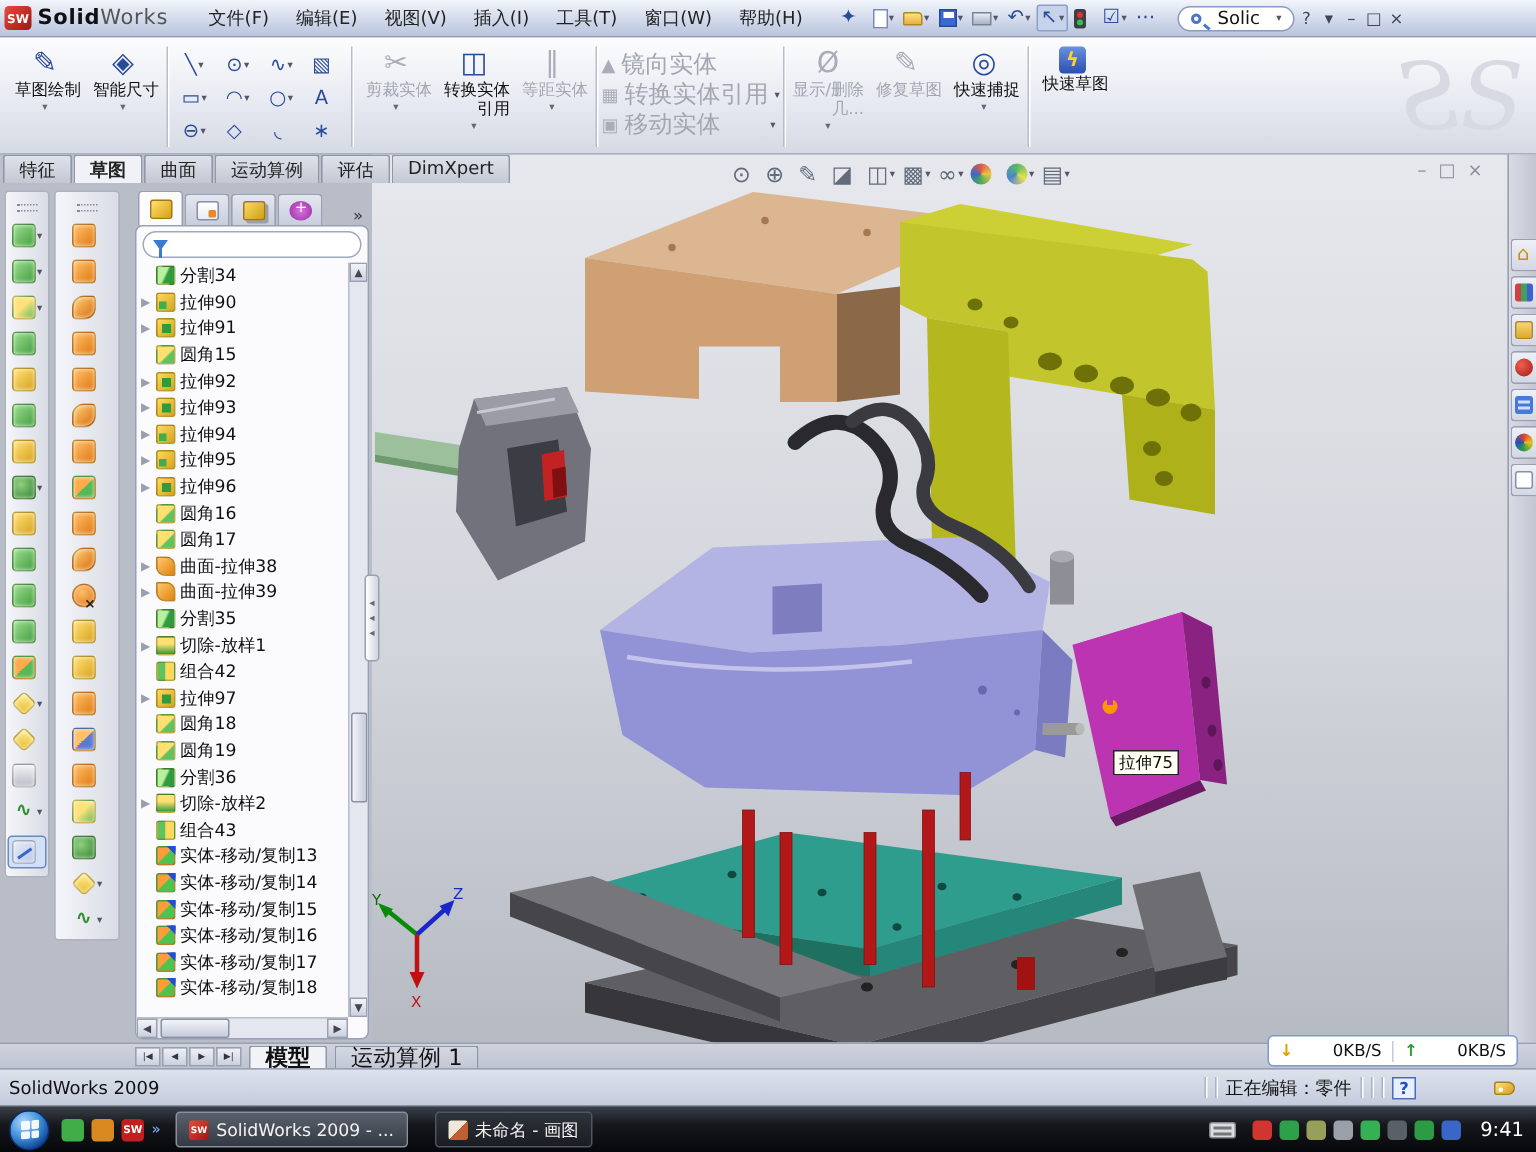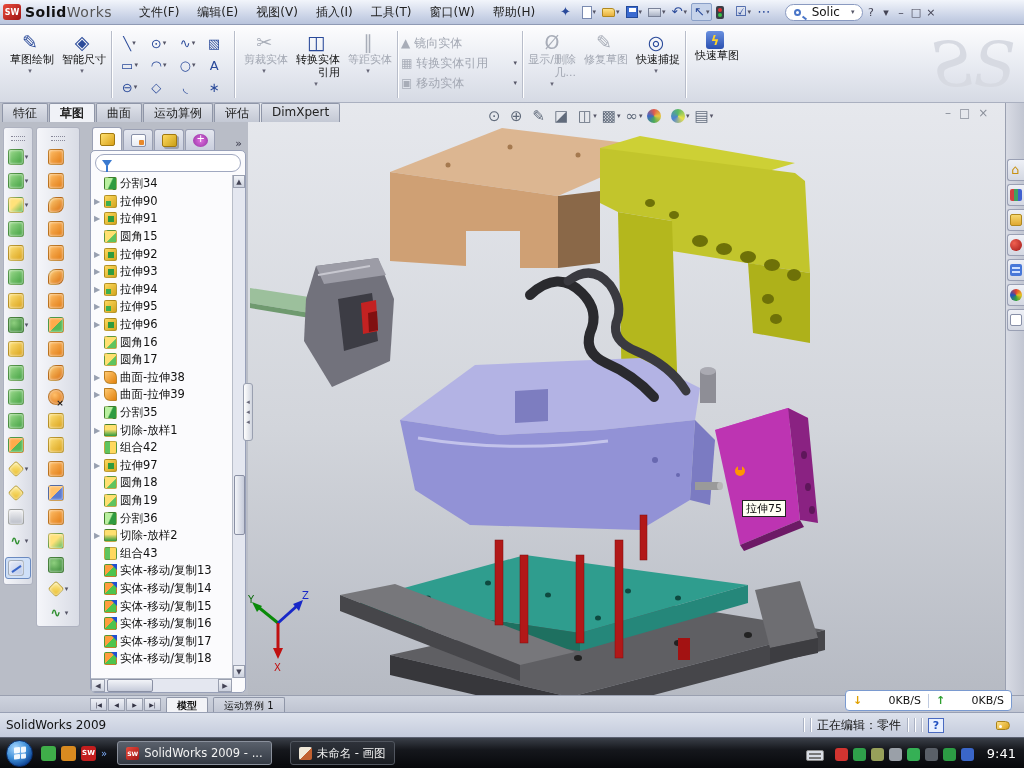--- a/index.html
+++ b/index.html
@@ -38,21 +38,21 @@
 .rb-da{font-size:7px;color:#667;margin-top:1px}
 .dis{color:#a2a7b2!important}
 .dis .gl{color:#a8adb8!important}
 .vsep{width:1px;background:#b8bdca;margin:4px 3px;box-shadow:1px 0 0 #fff}
 .ent-grid{width:116px;display:flex;flex-wrap:wrap;align-content:flex-start;padding-top:5px}
 .ent{width:29px;height:22px;display:flex;align-items:center;justify-content:center;gap:1px}
 .ent .gl{font-size:13px;color:#2a4a9a}
 .stack3{display:flex;flex-direction:column;justify-content:flex-start;padding-top:6px;width:118px}
 .stk{display:flex;align-items:center;gap:4px;height:20px}
 .stk .gl{font-size:12px}
-.stk .lab{font-size:12px;white-space:nowrap}
+.stk .lab{font-size:16px;white-space:nowrap}
 .stk .rar{margin-left:auto;margin-right:2px}
 .xi-rapid{width:18px;height:18px;background:linear-gradient(#6a90e0,#2a50b0);border-radius:3px;color:#ffd428;font-weight:bold;font-size:13px;display:flex;align-items:center;justify-content:center}
 .watermark{right:8px;top:28px;font-family:"DejaVu Serif",serif;font-size:62px;font-style:italic;color:#d7dae2;display:flex}
 .watermark .flip{transform:scaleX(-1)}
 
 .tabrow{left:2px;top:103px;height:19px;display:flex;gap:1px;z-index:5}
 .ctab{padding:1px 10px;border:1px solid #8f96a8;border-bottom:none;background:linear-gradient(#dfe2ea,#c3c8d4);font-size:12px;color:#222;border-radius:2px 2px 0 0}
 .ctab.active{background:#f0f2f7;font-weight:bold}
 
 .workspace{left:0;top:122px;width:1024px;height:573px;background:#b9bdc7}
@@ -143,39 +143,39 @@
 .tpicon.tp2{background:linear-gradient(90deg,#d04040 33%,#40a060 33%,#40a060 66%,#4060d0 66%)}
 .tpicon.tp3{background:linear-gradient(#f6d870,#e0a830);border:1px solid #b08820}
 .tpicon.tp4{background:radial-gradient(circle at 35% 35%,#f06050,#a01818);border-radius:50%}
 .tpicon.tp5{background:#4878d8;position:relative}
 .tpicon.tp5::after{content:"";position:absolute;left:2px;top:3px;width:8px;height:2px;background:#cfe0ff;box-shadow:0 4px 0 #cfe0ff}
 .tpicon.tp6{background:conic-gradient(#e04030,#e8c020,#30a040,#2050c0,#e04030);border-radius:50%}
 .tpicon.tp7{background:#fff;border:1px solid #8890a8}
 
 .bottomtabs{left:0;top:695px;width:1024px;height:17px;background:linear-gradient(#ced3de,#bfc4d1);border-top:1px solid #9aa0b0;display:flex;align-items:center;padding-left:90px;gap:1px}
 .navb{width:17px;height:13px;background:linear-gradient(#eef0f6,#ccd1de);border:1px solid #9aa0b0;font-size:6px;text-align:center;line-height:12px;color:#334}
-.mtab{padding:0 10px;height:15px;line-height:15px;font-size:10px;border:1px solid #8f96a8;border-bottom:none;background:linear-gradient(#d4d8e2,#c2c7d4);border-radius:2px 2px 0 0;margin-left:4px}
+.mtab{padding:0 10px;height:15px;line-height:15px;font-size:15px;border:1px solid #8f96a8;border-bottom:none;background:linear-gradient(#d4d8e2,#c2c7d4);border-radius:2px 2px 0 0;margin-left:4px}
 .mtab.active{background:#f2f3f7;font-weight:bold}
 .statusbar{left:0;top:712px;width:1024px;height:25px;background:linear-gradient(#dde2ec,#c4cbdc);border-top:1px solid #98a0b4;display:flex;align-items:center;padding:0 6px}
 .st-right{margin-left:auto;display:flex;align-items:center;gap:6px}
 .st-sep{width:1px;height:14px;background:#aab2c4;box-shadow:1px 0 0 #fff}
 .st-help{width:16px;height:15px;background:#e8f0ff;border:1px solid #4a6ac0;color:#2050c0;font-weight:bold;text-align:center;line-height:14px;font-size:11px}
 .st-tag{width:14px;height:9px;background:linear-gradient(135deg,#ffe084,#d8a018);border:1px solid #a8821a;border-radius:2px 5px 5px 2px;position:relative;margin-right:8px}
 .st-tag::after{content:"";position:absolute;left:2px;top:3px;width:3px;height:3px;border-radius:50%;background:#fff}
 .taskbar{left:0;top:737px;width:1024px;height:31px;background:linear-gradient(#3a3f48,#15171c 40%,#07080b);border-top:1px solid #5a6070;display:flex;align-items:center}
 .orb{width:27px;height:27px;border-radius:50%;margin:0 8px 0 6px;background:radial-gradient(circle at 35% 28%,#aad8ff,#3f8fd8 45%,#0a3f8f 80%);border:1px solid #0a2f6f;display:flex;align-items:center;justify-content:center}
 .flag{width:12px;height:12px;display:grid;grid-template-columns:1fr 1fr;gap:1px;transform:skewY(-6deg)}
 .flag i{background:rgba(255,255,255,.92);border-radius:1px}
 .ql{width:15px;height:15px;border-radius:3px;margin-right:5px;color:#fff;font-size:7px;font-weight:bold;display:flex;align-items:center;justify-content:center}
 .ql-more{color:#7fb0ff;font-size:10px;margin-right:10px}
 .task{height:24px;display:flex;align-items:center;gap:5px;padding:0 8px;margin-right:18px;border-radius:3px;border:1px solid #51565f;background:linear-gradient(#2e323a,#1a1d22);color:#f2f2f2;font-size:11.5px;max-width:180px;white-space:nowrap;overflow:hidden}
 .task.active{background:linear-gradient(#5a616c,#343a44);border-color:#8a909c}
 .tk-sw{width:13px;height:13px;background:linear-gradient(135deg,#e84b3c,#a01515);border-radius:2px;color:#fff;font-size:6px;font-weight:bold;display:flex;align-items:center;justify-content:center;flex:none}
 .tk-paint{width:13px;height:13px;border-radius:2px;background:linear-gradient(135deg,#f0e8d8 50%,#c06030 50%);flex:none}
-.tray{margin-left:auto;display:flex;align-items:flex-end;gap:5px;padding-right:8px}
+.tray{margin-left:auto;display:flex;align-items:center;gap:5px;padding-right:8px}
 .tr-kbd{width:18px;height:11px;background:#d8dce4;border-radius:2px;border:1px solid #888;position:relative;margin-right:6px}
 .tr-kbd::after{content:"";position:absolute;left:2px;top:2px;width:12px;height:2px;background:#777;box-shadow:0 4px 0 #777}
 .tri{width:13px;height:13px;border-radius:3px}
 .clock{color:#fff;font-size:13px;margin-left:8px}
 </style>
 </head>
 <body>
 
 <div class="abs workspace"></div>
 

